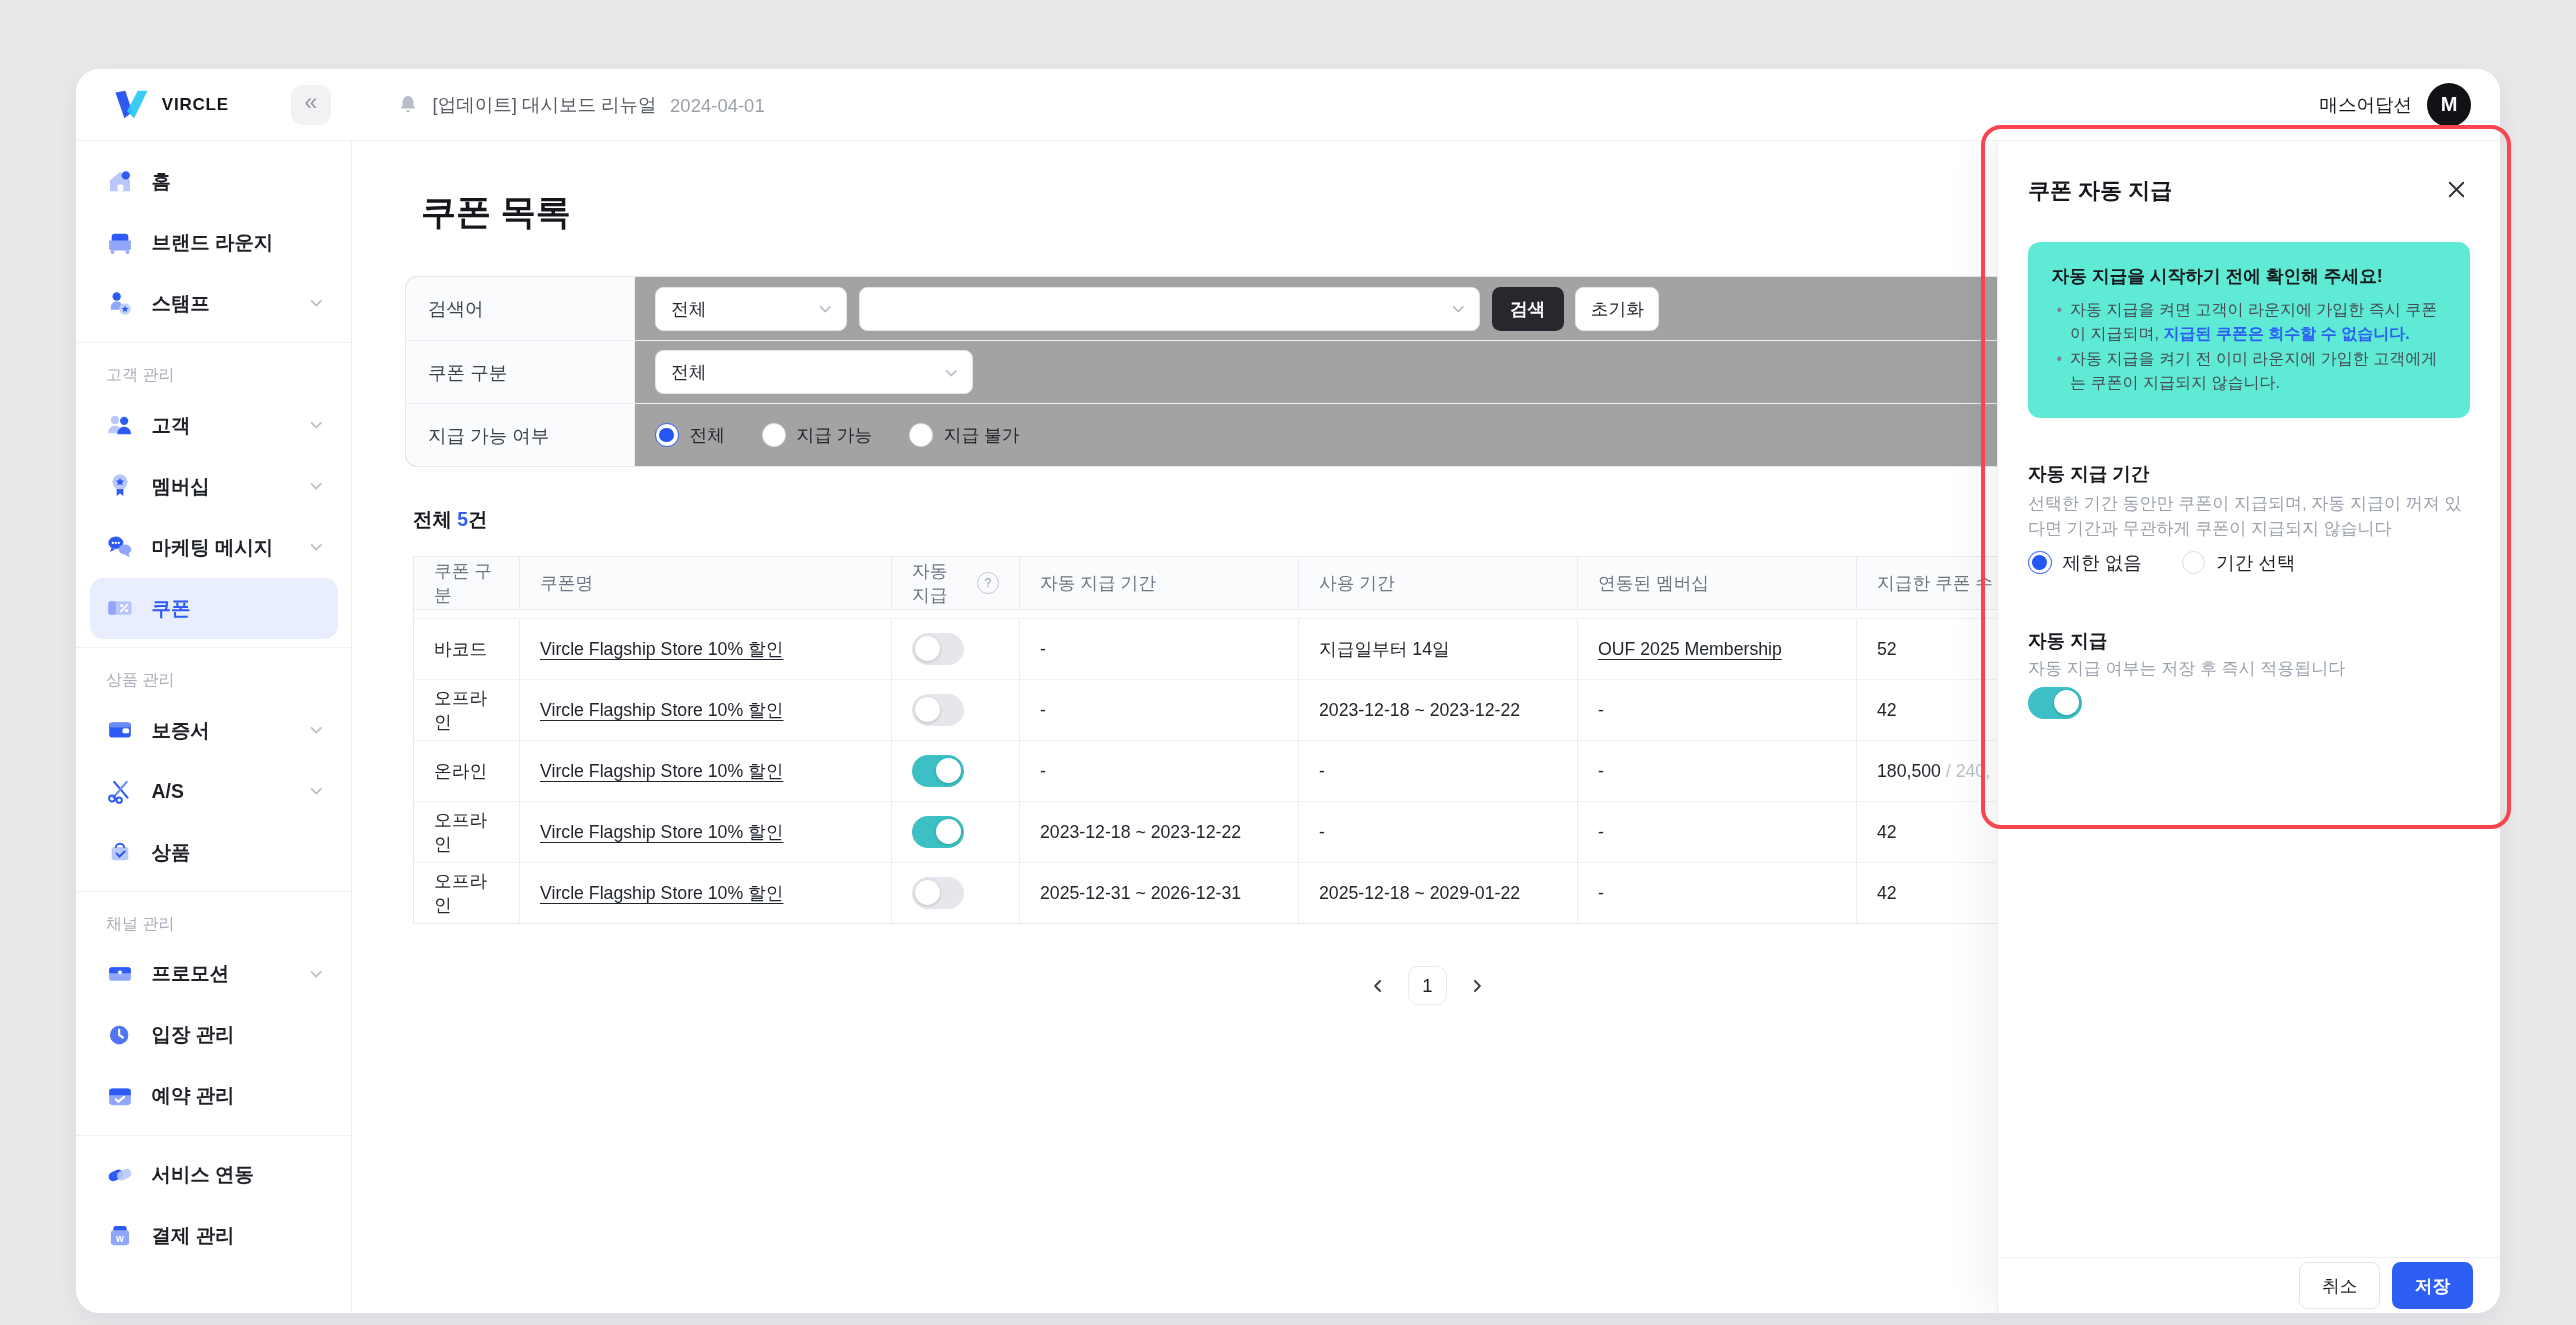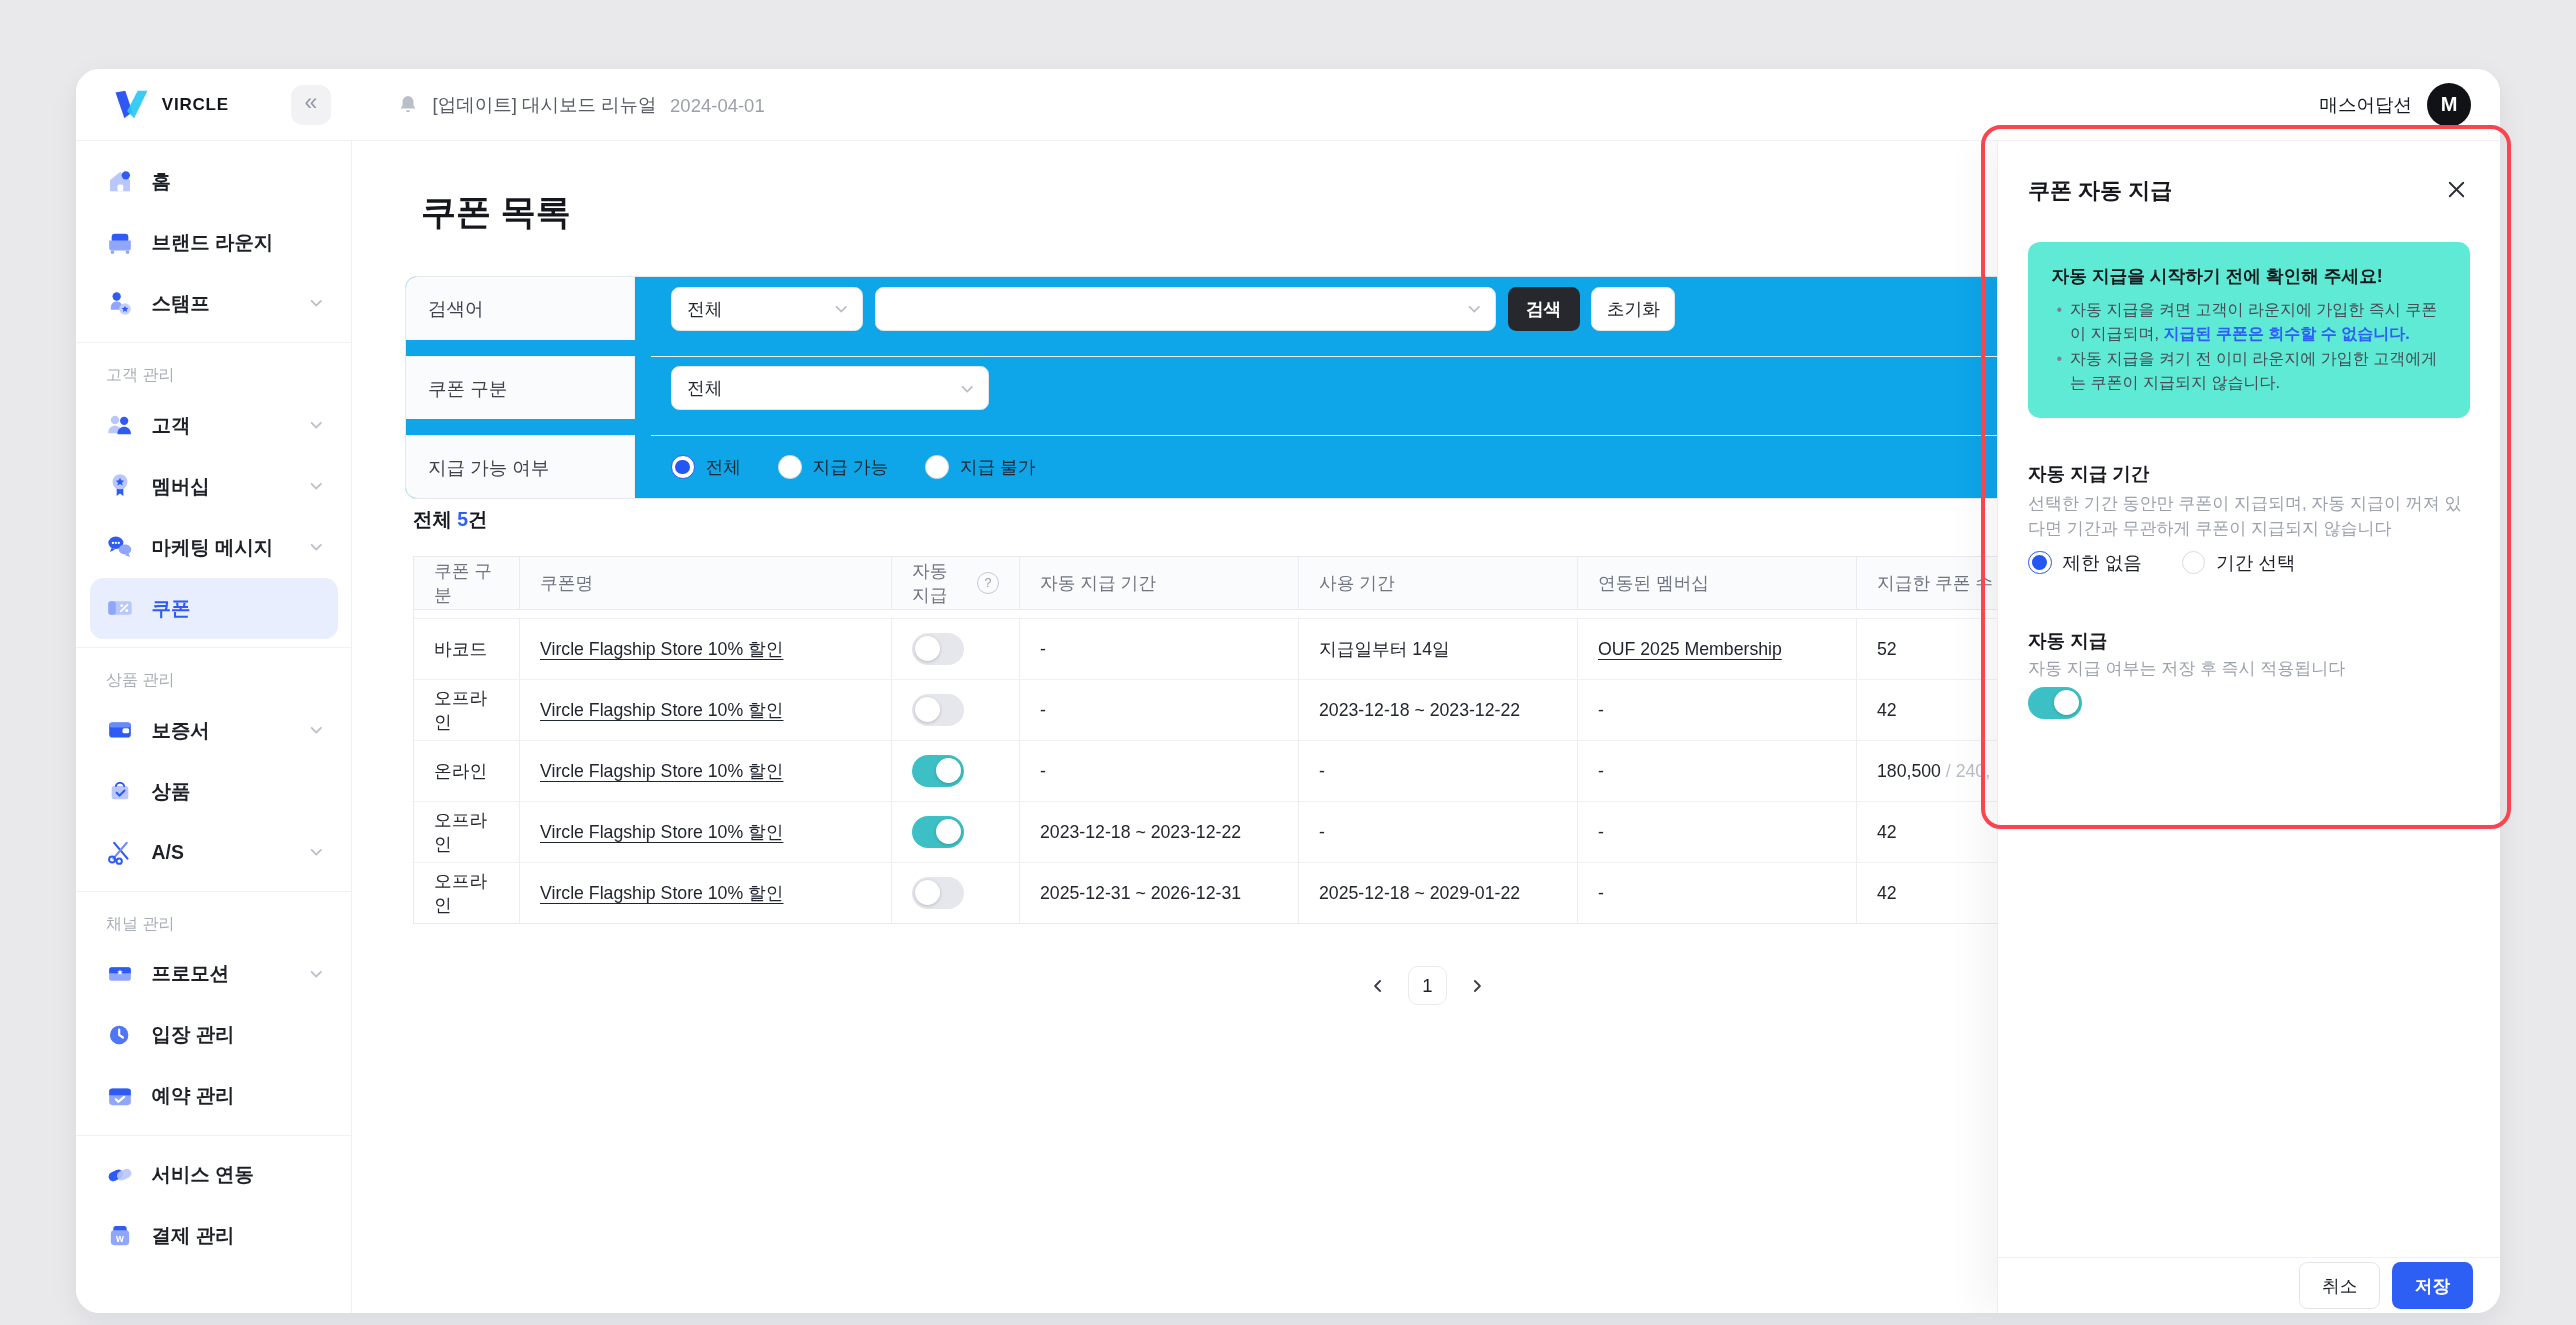--- a/index.html
+++ b/index.html
@@ -48,22 +48,22 @@
   .side-item.active { background:#e8eefe; }
   .side-item.active .label { color:#2e5bf5; }
   .ic { width:30px; height:30px; flex:none; display:flex; }
   .chev { margin-left:auto; display:flex; }
   .side-divider { border-top:0.8px solid #f0f1f4; margin:8.4px 0 0 0; }
   .side-section { padding:22px 0 8.4px 30px; font-size:16px; color:#a8adb8; }
   
   .page-title { position:absolute; left:345px; top:120px; font-size:35px; font-weight:800; color:#15171d; }
   .filter-box {
     position:absolute; left:329px; top:207px; width:1654px;
-    border:0.8px solid #e7e8ec; border-radius:11.8px; overflow:hidden; background:#0ea5e9;
-    display:grid; grid-template-columns:229px 1fr; grid-auto-rows:63px;gap:16px;
+    border:0.8px solid #e7e8ec; border-radius:11.8px; overflow:hidden; background:#a3a3a3;
+    display:grid; grid-template-columns:229px 1fr; grid-auto-rows:63px;
   }
   .f-label {
     background:#fafbfc; border-right:0.8px solid #eceef1; display:flex; align-items:center;
     padding-left:22px; font-size:18.5px; color:#3e424d;
   }
   .f-ctrl { display:flex; align-items:center; gap:11.8px; padding-left:20px; }
   .f-row-border { border-top:0.8px solid #eef0f3; }
   .select, .combo {
     height:44px; border:0.8px solid #e3e5ea; border-radius:8.4px; background:#fff;
     display:flex; align-items:center; padding:0 39px 0 15px; font-size:17.7px; color:#23262e;
@@ -313,42 +313,42 @@
       <span class="label">보증서</span>
       <span class="chev">
           <svg width="18.5" height="18.5" viewBox="0 0 20 20">
             <path d="M5 7.5l5 5 5-5" stroke="#b9bec9" stroke-width="2" fill="none" stroke-linecap="round"></path>
           </svg>
         </span>
     </div>
     <div class="side-item">
       <span class="ic">
           <svg viewBox="0 0 36 36" width="30" height="30">
-            <rect x="8" y="12" width="20" height="16" rx="3" fill="#b9c7fb"></rect>
-            <path d="M13 13a5 5 0 0 1 10 0" stroke="#2e5bf6" stroke-width="2.5" fill="none"></path>
-            <path d="M14 20l3.5 3.5 6-6" stroke="#2e5bf6" stroke-width="2.5" fill="none" stroke-linecap="round"></path>
-          </svg>
-        </span>
-      <span class="label">상품</span>
-    </div>
-    <div class="side-item">
-      <span class="ic">
-          <svg viewBox="0 0 36 36" width="30" height="30">
             <path d="M11 7l16 19" stroke="#2e5bf6" stroke-width="2.6" stroke-linecap="round"></path>
             <path d="M26 7L10 26" stroke="#6b8bf9" stroke-width="2.6" stroke-linecap="round"></path>
             <circle cx="8.5" cy="27" r="3.6" stroke="#2e5bf6" stroke-width="2.4" fill="none"></circle>
             <circle cx="17" cy="29" r="3.2" stroke="#2e5bf6" stroke-width="2.4" fill="none"></circle>
           </svg>
         </span>
       <span class="label">A/S</span>
       <span class="chev">
           <svg width="18.5" height="18.5" viewBox="0 0 20 20">
             <path d="M5 7.5l5 5 5-5" stroke="#b9bec9" stroke-width="2" fill="none" stroke-linecap="round"></path>
           </svg>
         </span>
+    </div>
+    <div class="side-item">
+      <span class="ic">
+          <svg viewBox="0 0 36 36" width="30" height="30">
+            <rect x="8" y="12" width="20" height="16" rx="3" fill="#b9c7fb"></rect>
+            <path d="M13 13a5 5 0 0 1 10 0" stroke="#2e5bf6" stroke-width="2.5" fill="none"></path>
+            <path d="M14 20l3.5 3.5 6-6" stroke="#2e5bf6" stroke-width="2.5" fill="none" stroke-linecap="round"></path>
+          </svg>
+        </span>
+      <span class="label">상품</span>
     </div>
 
     <div class="side-divider"></div>
     <div class="side-section">채널 관리</div>
 
     <div class="side-item">
       <span class="ic">
           <svg viewBox="0 0 36 36" width="30" height="30">
             <rect x="5" y="10" width="26" height="16" rx="3" fill="#8fa6fa"></rect>
             <path d="M5 13a3 3 0 0 1 3-3h20a3 3 0 0 1 3 3v4H5z" fill="#2e5bf6"></path>

